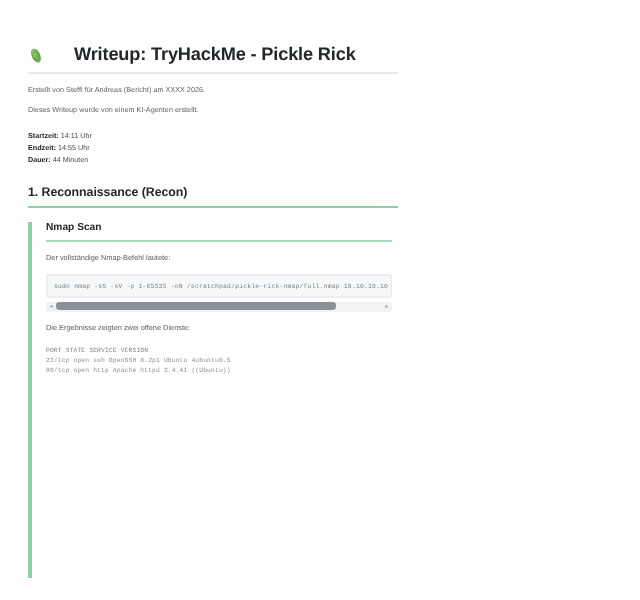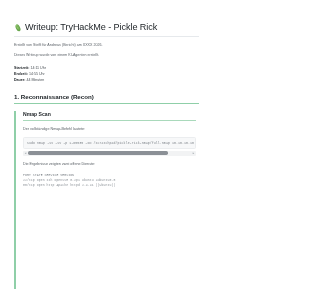--- a/index.html
+++ b/index.html
@@ -22,23 +22,23 @@
     height: 300px;
     box-sizing: border-box;
     padding: 22px 13px 0 14px;
     background: #ffffff;
   }
 
   
   .doc-title {
     display: flex;
     align-items: center;
-    gap: 3px;
+    gap: 15px;
     font-size: 9.1px;
-    font-weight: normal;
+    font-weight: bold;
     color: #22272b;
     letter-spacing: -0.08px;
     line-height: 1.1;
     margin: 0 0 1px 0;
     white-space: nowrap;
   }
   .pickle-icon {
     flex: 0 0 auto;
     width: 8px;
     height: 9px;

